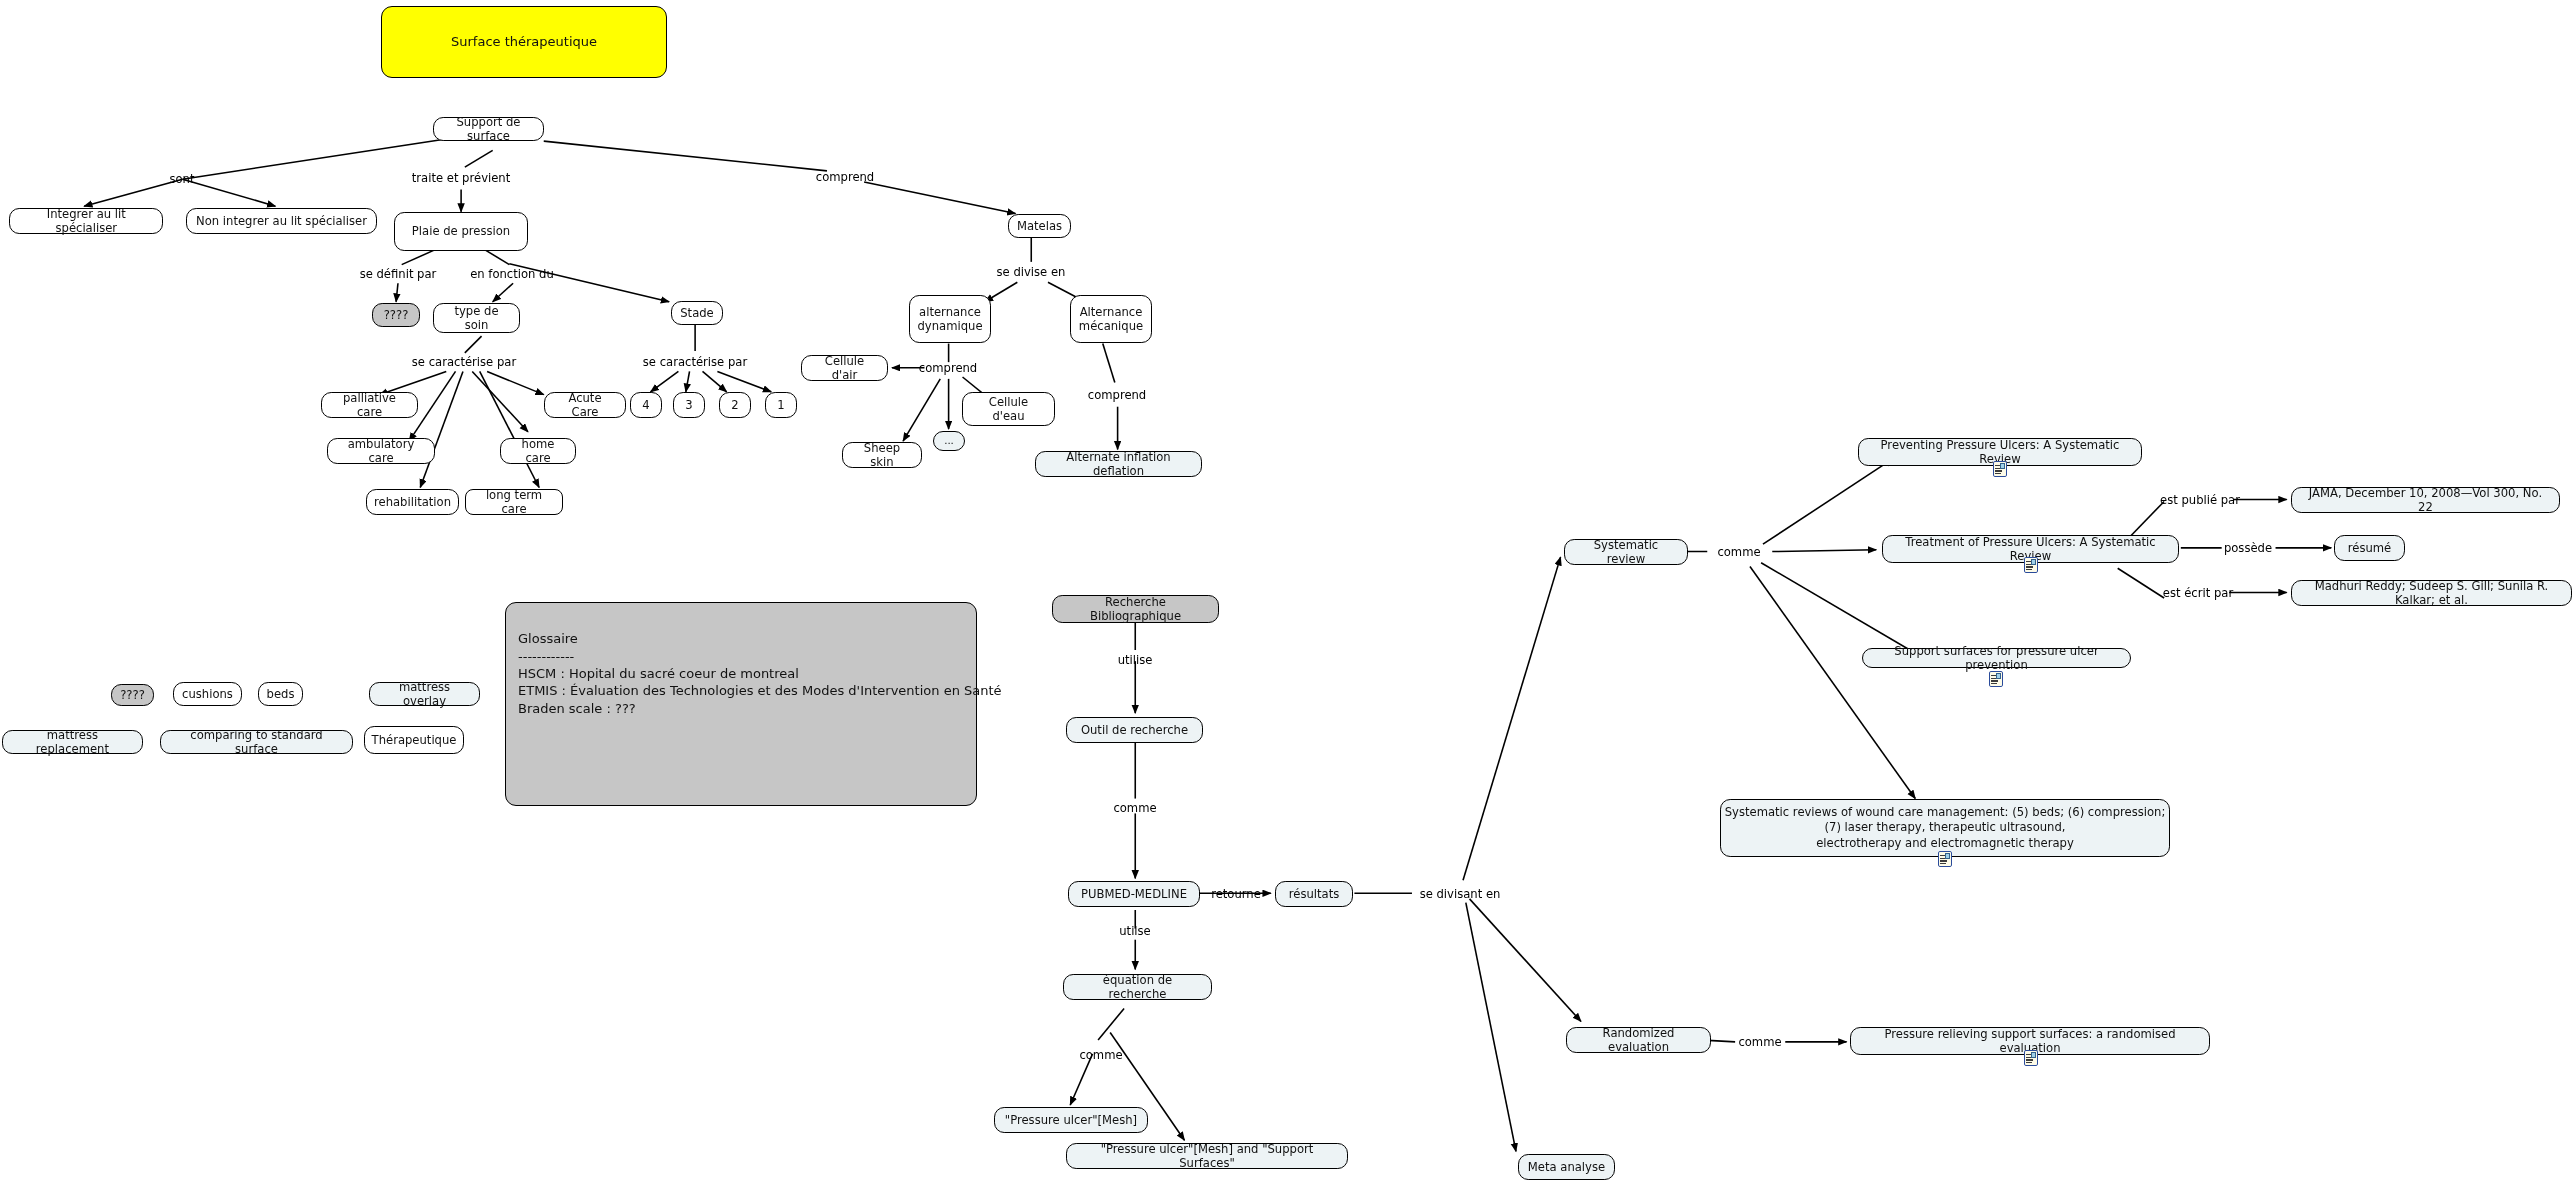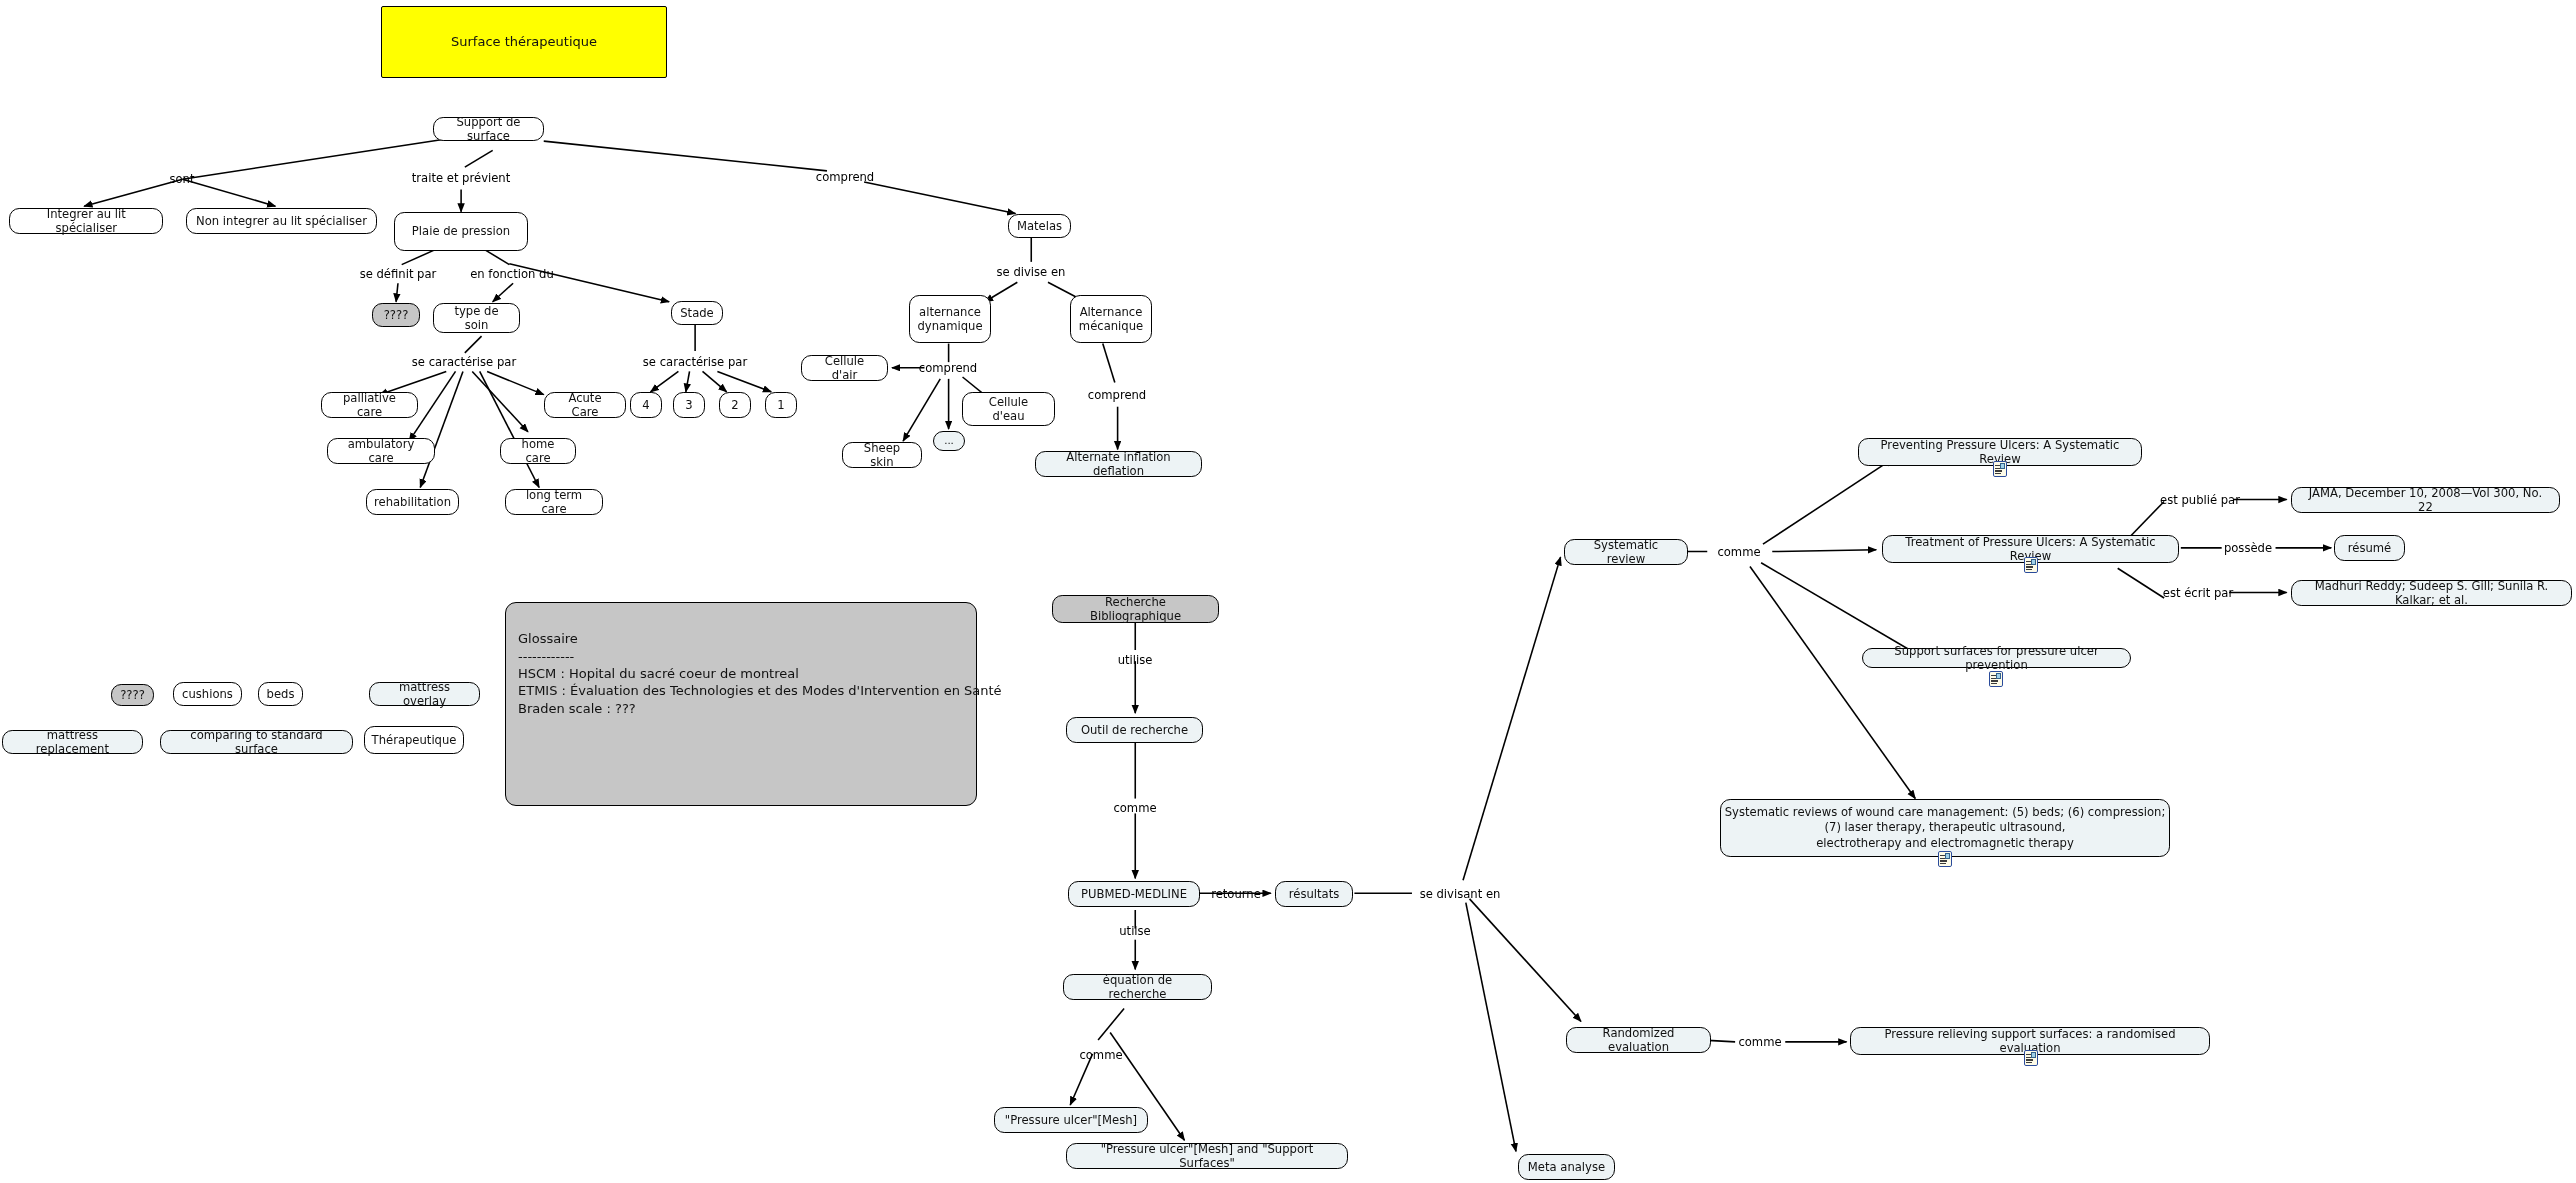--- a/index.html
+++ b/index.html
@@ -7,21 +7,21 @@
        font-family:"DejaVu Sans","Liberation Sans",sans-serif;}
   #canvas{position:absolute;left:0;top:0;width:2576px;height:1183px;}
   svg.links{position:absolute;left:0;top:0;width:2576px;height:1183px;
             pointer-events:none;}
   .node{position:absolute;box-sizing:border-box;border:1.5px solid #000;
         border-radius:10.2px;background:#edf3f5;color:#111;
         display:flex;align-items:center;justify-content:center;
         text-align:center;line-height:1.22;padding:2.8px 8.4px;}
   .node.white{background:#ffffff;}
   .node.grey{background:#c6c6c6;}
-  .node.yellow{background:#ffff00;border-radius:2px;}
+  .node.yellow{background:#ffff00;border-radius:11px;}
   .node span{display:block;}
   .linklabel{position:absolute;color:#000;background:transparent;
              white-space:nowrap;transform:translate(-50%,-50%);
              text-align:center;}
   .glossary{position:absolute;box-sizing:border-box;border:1.5px solid #000;
             border-radius:11px;background:#c6c6c6;color:#111;
             padding:10.2px 12px;text-align:left;line-height:1.33;
             white-space:pre;}
   .docicon{position:absolute;width:14px;height:16px;border:1.4px solid #2a4b9b;
            background:#fdfbe8;border-radius:1.9px;box-sizing:border-box;
@@ -168,21 +168,21 @@
   </div>
   <div class="node white" style="left:327px;top:438px;width:108px;height:26px;font-size:11.6px;">
     <span>ambulatory care</span>
   </div>
   <div class="node white" style="left:500px;top:438px;width:76px;height:26px;font-size:11.6px;">
     <span>home care</span>
   </div>
   <div class="node white" style="left:366px;top:489px;width:93px;height:26px;font-size:11.6px;">
     <span>rehabilitation</span>
   </div>
-  <div class="node white" style="left:505px;top:489px;width:98px;height:26px;font-size:11.6px;">
+  <div class="node white" style="left:465px;top:489px;width:98px;height:26px;font-size:11.6px;border-radius:8px;">
     <span>long term care</span>
   </div>
 
   <div class="node white" style="left:630px;top:392px;width:32px;height:26px;font-size:11.6px;">
     <span>4</span>
   </div>
   <div class="node white" style="left:673px;top:392px;width:32px;height:26px;font-size:11.6px;">
     <span>3</span>
   </div>
   <div class="node white" style="left:719px;top:392px;width:32px;height:26px;font-size:11.6px;">

